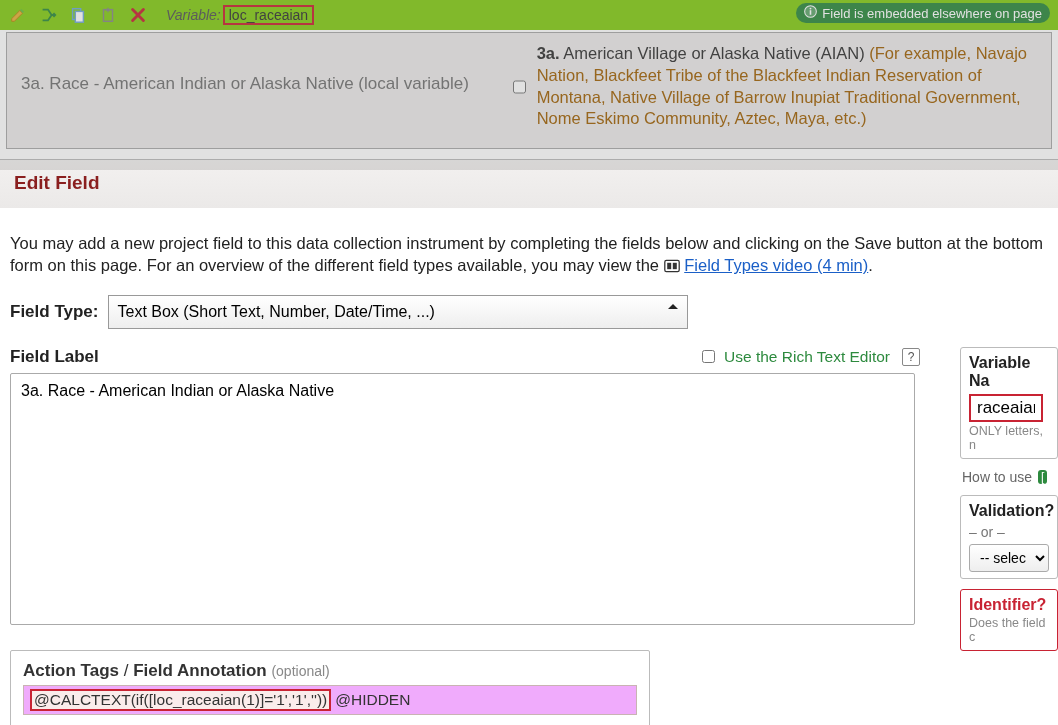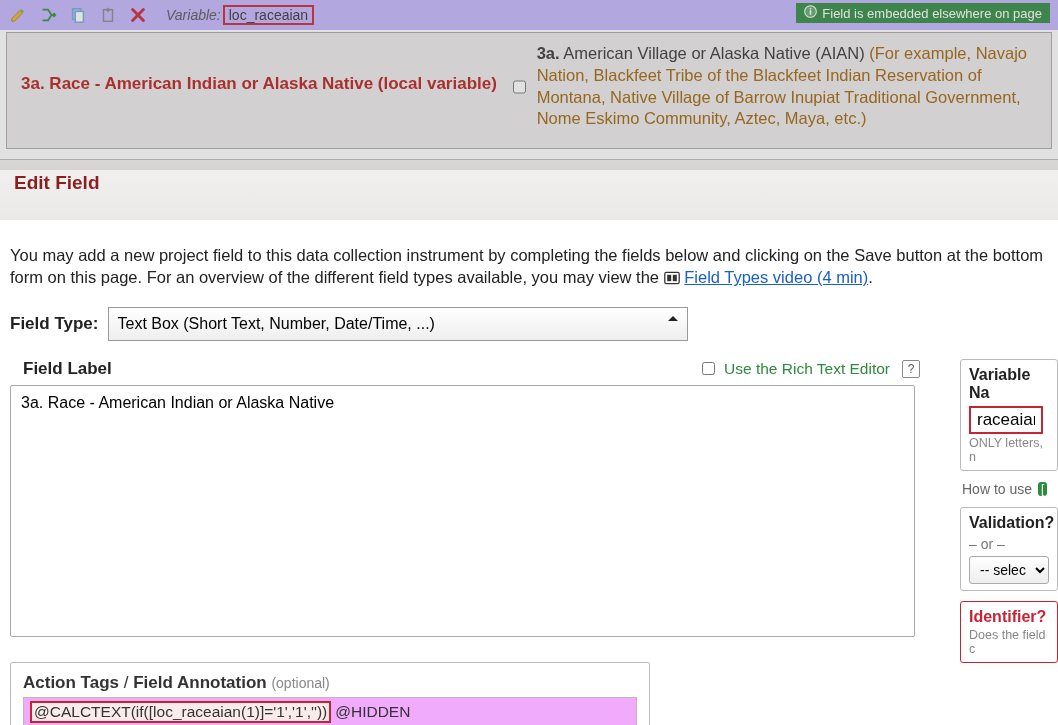--- a/index.html
+++ b/index.html
@@ -6,21 +6,21 @@
   body {
     margin: 0;
     font-family: "Helvetica Neue", Helvetica, Arial, sans-serif;
     font-size: 15px;
     color: #333;
     background: #fff;
     width: 1058px;
     overflow: hidden;
   }
   .top-bar {
-    background: #c4b5fd;
+    background: #84cc16;
     height: 30px;
     display: flex;
     align-items: center;
     padding: 0 8px;
     position: relative;
   }
   .icon-row { display: flex; gap: 10px; align-items: center; }
   .tool-icon { width: 20px; height: 20px; display:flex; align-items:center; justify-content:center; }
   .var-label { margin-left: 18px; font-style: italic; color: #555; font-size: 14px; }
   .var-name-box {
@@ -31,34 +31,34 @@
     color: #333;
     margin-left: 2px;
   }
   .embed-badge {
     position: absolute;
     right: 8px; top: 3px;
     background: #2d8a3e;
     color: #fff;
     font-size: 13px;
     padding: 2px 8px;
-    border-radius: 0;
+    border-radius: 10px;
     display: flex; align-items:center; gap:5px;
   }
   .field-preview {
     margin: 2px 6px 10px 6px;
     border: 1px solid #aaa;
     background: #eceae9;
     padding: 10px 14px 18px 14px;
     display: flex;
   }
   .preview-left {
     width: 48%;
-    font-weight: 700;
-    color: #b91c1c;
+    font-weight: 400;
+    color: #737373;
     font-size: 17px;
     padding-top: 30px;
     line-height: 1.35;
   }
   .preview-right {
     flex: 1;
     display: flex;
     gap: 8px;
     font-size: 16.5px;
   }
@@ -68,21 +68,21 @@
   .desc-ital { color: #a16207; }
   .dim-overlay {
     position: absolute;
     left:0; top:0; right:0; height:170px;
     background: rgba(120,120,120,0.22);
     pointer-events:none;
   }
   .modal-wrap {
     border-top: 1px solid #bbb;
     background: linear-gradient(#f3f1f0,#ebe9e8);
-    padding: 12px 14px 20px 14px;
+    padding: 12px 14px 8px 14px;
   }
   .modal-title {
     color: #8a1f1f;
     font-weight: 700;
     font-size: 19px;
     margin-bottom: 6px;
   }
   .modal-body {
     background: #fff;
     margin-top: 6px;
@@ -119,21 +119,21 @@
     position: absolute;
     right: 10px; top: 19px;
     width: 0;height:0;
     border-left:5px solid transparent;
     border-right:5px solid transparent;
     border-top:5px solid #222;
   }
   .two-col { display: flex; gap: 40px; margin-top: 18px;}
   .left-col { width: 910px; }
   .right-col { flex:1; min-width:0; padding-right:0;}
-  .fl-row { display:flex; justify-content:space-between; align-items:center; margin-bottom:6px;margin-left:13px;}
+  .fl-row { display:flex; justify-content:space-between; align-items:center; margin-bottom:6px;}
   .rte { color: #2d8a3e; font-size: 15.5px; display:flex; align-items:center; gap:6px;}
   .help-q {
     width:18px;height:18px;border:1px solid #888;display:inline-flex;
     align-items:center;justify-content:center;font-size:12px;color:#555;border-radius:2px;
     margin-left:6px;
   }
   textarea.field-label {
     width: 905px;
     height: 252px;
     border: 1px solid #aaa;

